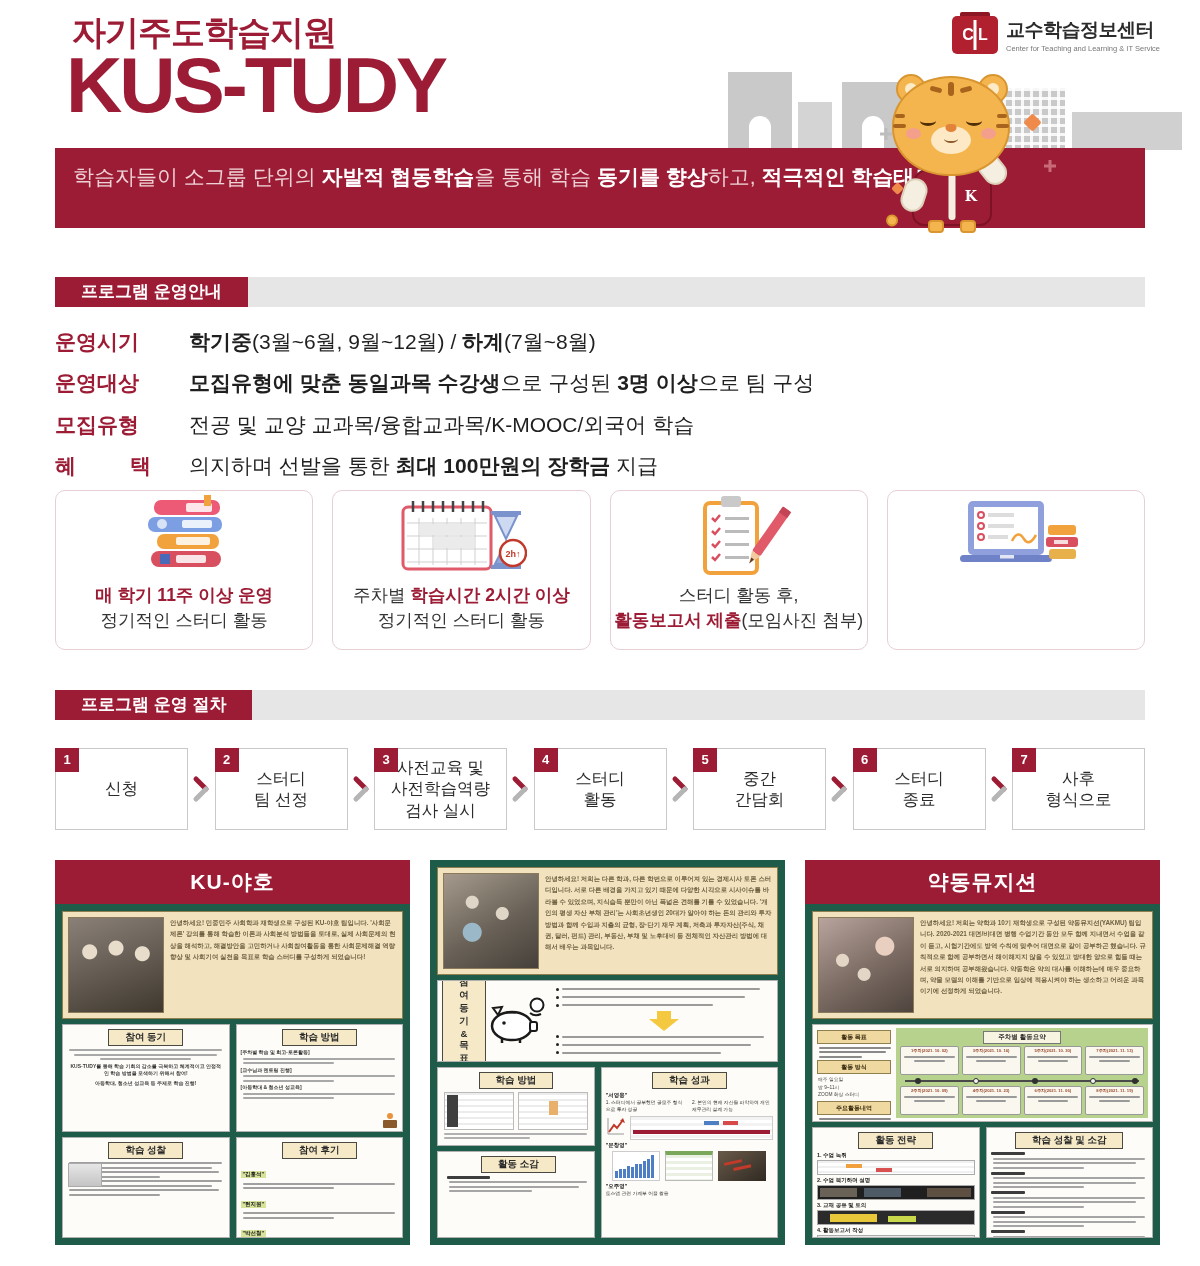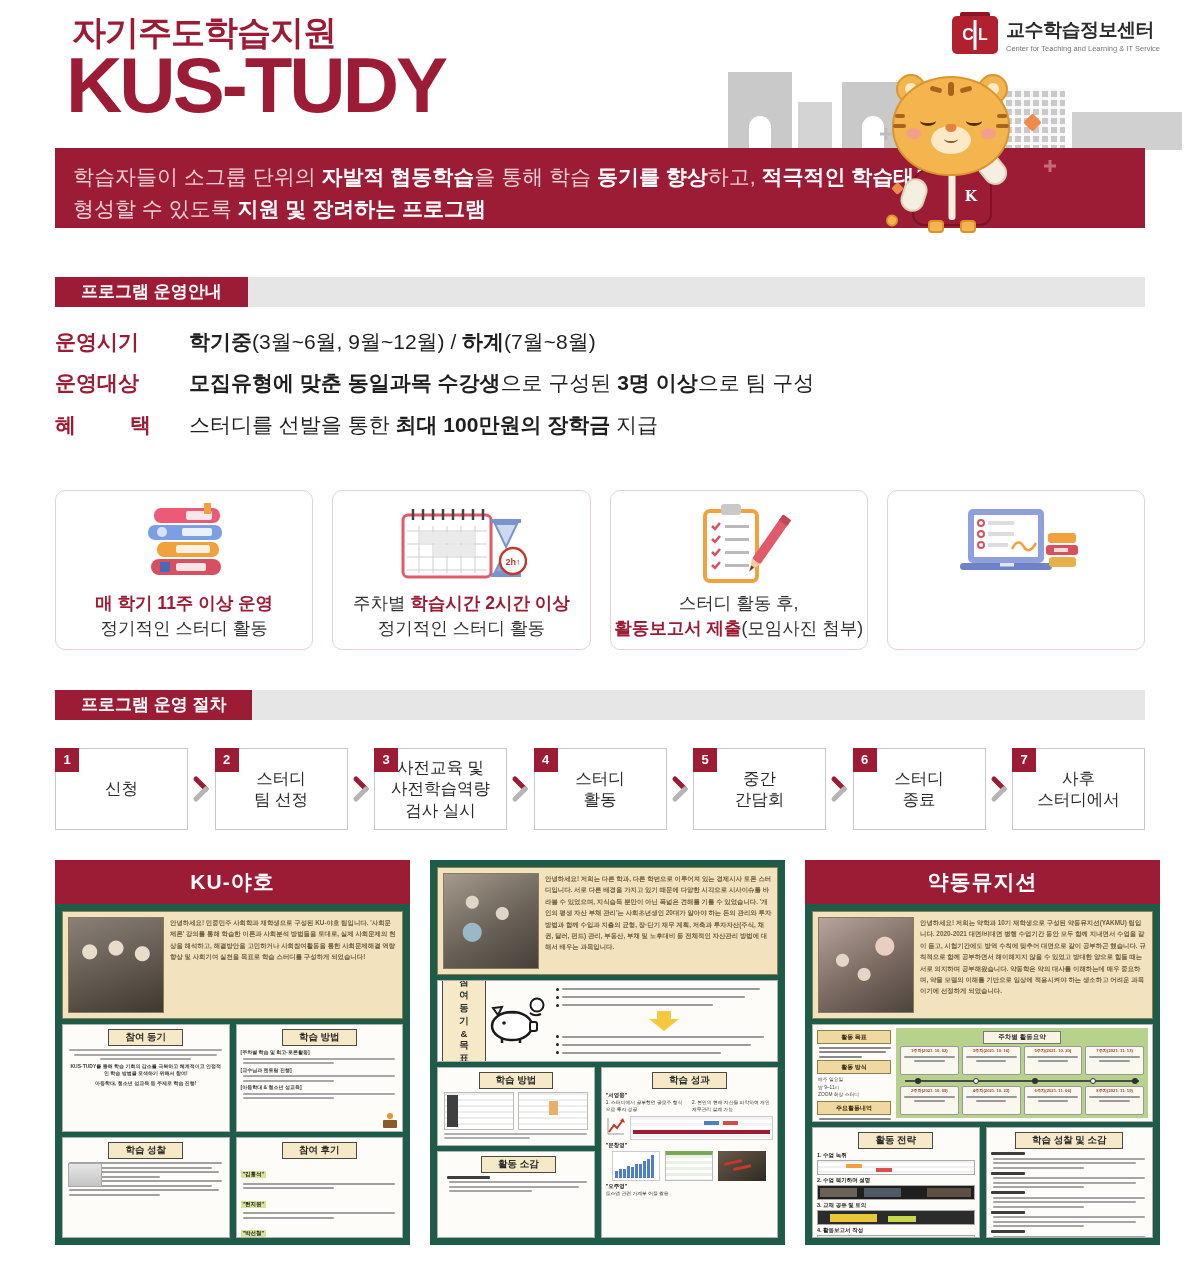--- a/index.html
+++ b/index.html
@@ -63,21 +63,21 @@
 
   
   .info-rows { position:absolute; left:55px; top:328px; width:1090px; }
   .info-row { display:flex; align-items:center; margin-bottom:13px; font-size:21px; line-height:1.35; }
   .info-label { width:96px; flex:none; color:#9d1c35; font-weight:800; text-align:justify; text-align-last:justify; margin-right:30px; }
   .info-value { color:#1f1f1f; font-weight:500;margin-left:8px; }
   .info-value b { font-weight:800; }
 
   
   .cards-row { position:absolute; left:55px; top:490px; width:1090px; display:flex; gap:19px; }
-  .promo-card { flex:1; height:160px; background:#fff; border:1.5px solid #e6d0d4; border-radius:10px; display:flex; flex-direction:column; align-items:center; padding-top:8px; }
+  .promo-card { flex:1; height:160px; background:#fff; border:1.5px solid #e6d0d4; border-radius:10px; display:flex; flex-direction:column; align-items:center; padding-top:0; }
   .card-icon { height:92px; display:flex; align-items:center; justify-content:center; }
   .card-text { text-align:center; font-size:17.5px; line-height:1.45; color:#333; }
   .card-text b { font-weight:800; } .card-text .red { color:#9d1c35; }
 
   
   .steps-row { position:absolute; left:55px; top:748px; width:1090px; height:82px; display:flex; align-items:stretch; }
   .step-box { width:133px; flex:none; background:#fff; border:1px solid #c9c9c9; position:relative; display:flex; align-items:center; justify-content:center; text-align:center; font-size:16.5px; color:#2b2b2b; line-height:1.3; white-space:pre-line; }
   .step-num { position:absolute; top:-1px; left:-1px; width:24px; height:24px; background:#9d1c35; color:#fff; font-size:13px; font-weight:700; display:flex; align-items:center; justify-content:center; }
   .step-arrow { flex:1; display:flex; align-items:center; justify-content:center; }
 
@@ -196,21 +196,20 @@
       <span>L</span>
     </div>
     <div class="logo-text">
       <div class="logo-name">교수학습정보센터</div>
       <div class="logo-tagline">Center for Teaching and Learning &amp; IT Service</div>
     </div>
   </div>
 
   <div class="banner">
     <div class="banner-line"><span>학습자들이 소그룹 단위의 </span><b>자발적 협동학습</b><span>을 통해 학습 </span><b>동기를 향상</b><span>하고, </span><b>적극적인 학습태도</b><span>를</span></div>
-    <div class="banner-line"><span>형성할 수 있도록 </span><b>지원 및 장려하는 프로그램</b></div>
   </div>
 
   <div class="sparkle-diamond" style="left:1026px;top:116px;width:13px;height:13px;"></div>
   <div class="sparkle-diamond" style="left:893px;top:184px;width:9px;height:9px;"></div>
   <div class="sparkle-plus" style="left:880px;top:128px;--c:#bdbdbd;"></div>
   <div class="sparkle-plus" style="left:1044px;top:160px;--c:#c96a7a;"></div>
 
   <div class="mascot">
     <div class="m-ear l"></div>
     <div class="m-ear r"></div>
@@ -250,22 +249,26 @@
   <div class="info-rows">
       <div class="info-row">
         <div class="info-label">운영시기</div>
         <div class="info-value"><b>학기중</b><span>(3월~6월, 9월~12월) / </span><b>하계</b><span>(7월~8월)</span></div>
       </div>
       <div class="info-row">
         <div class="info-label">운영대상</div>
         <div class="info-value"><b>모집유형에 맞춘 동일과목 수강생</b><span>으로 구성된 </span><b>3명 이상</b><span>으로 팀 구성</span></div>
       </div>
       <div class="info-row">
+        <div class="info-label">모집유형</div>
+        <div class="info-value"><span>전공 및 교양 교과목/융합교과목/K-MOOC/외국어 학습</span></div>
+      </div>
+      <div class="info-row">
         <div class="info-label">혜 택</div>
-        <div class="info-value"><span>스터디를 선발을 통한 </span><b>최대 100만원의 장학금</b><span> 지급</span></div>
+        <div class="info-value"><span>의지하며 선발을 통한 </span><b>최대 100만원의 장학금</b><span> 지급</span></div>
       </div>
     </div>
 
   <div class="cards-row">
     <div class="promo-card">
       <div class="card-icon">
         <svg width="120" height="86" viewBox="0 0 120 86">
           <rect x="30" y="6" width="66" height="15" rx="7" fill="#ED5A75"></rect>
             <rect x="62" y="9" width="26" height="9" rx="2" fill="#fff" opacity=".85"></rect>
             <rect x="80" y="1" width="7" height="11" fill="#F2A23C"></rect>
@@ -425,21 +428,21 @@
       </div>
       <div class="step-box"><div class="step-num">6</div><div class="step-label" style="white-space: pre-line;">스터디
 종료</div></div>
       <div class="step-arrow">
         <svg width="18" height="28" viewBox="0 0 18 28">
           <line x1="4" y1="4" x2="14" y2="14" stroke="#9d1c35" stroke-width="5" stroke-linecap="round"></line>
           <line x1="14" y1="14" x2="4" y2="24" stroke="#b5b5b5" stroke-width="5" stroke-linecap="round"></line>
         </svg>
       </div>
       <div class="step-box"><div class="step-num">7</div><div class="step-label" style="white-space: pre-line;">사후
-스터디에서</div></div>
+형식으로</div></div>
     </div>
 
   <div class="posters">
       <article class="poster">
         <div class="ptitle">KU-야호</div>
         <div class="pbody">
           <div class="pintro">
             <div class="pphoto ph1"></div>
             <div class="pintro-text">안녕하세요! 민중민주 사회학과 재학생으로 구성된 KU-야호 팀입니다. '사회문제론' 강의를 통해 학습한 이론과 사회분석 방법들을 토대로, 실제 사회문제의 현상을 해석하고, 해결방안을 고민하거나 사회참여활동을 통한 사회문제해결 역량 향상 및 사회기여 실천을 목표로 학습 스터디를 구성하게 되었습니다!</div>
           </div>

